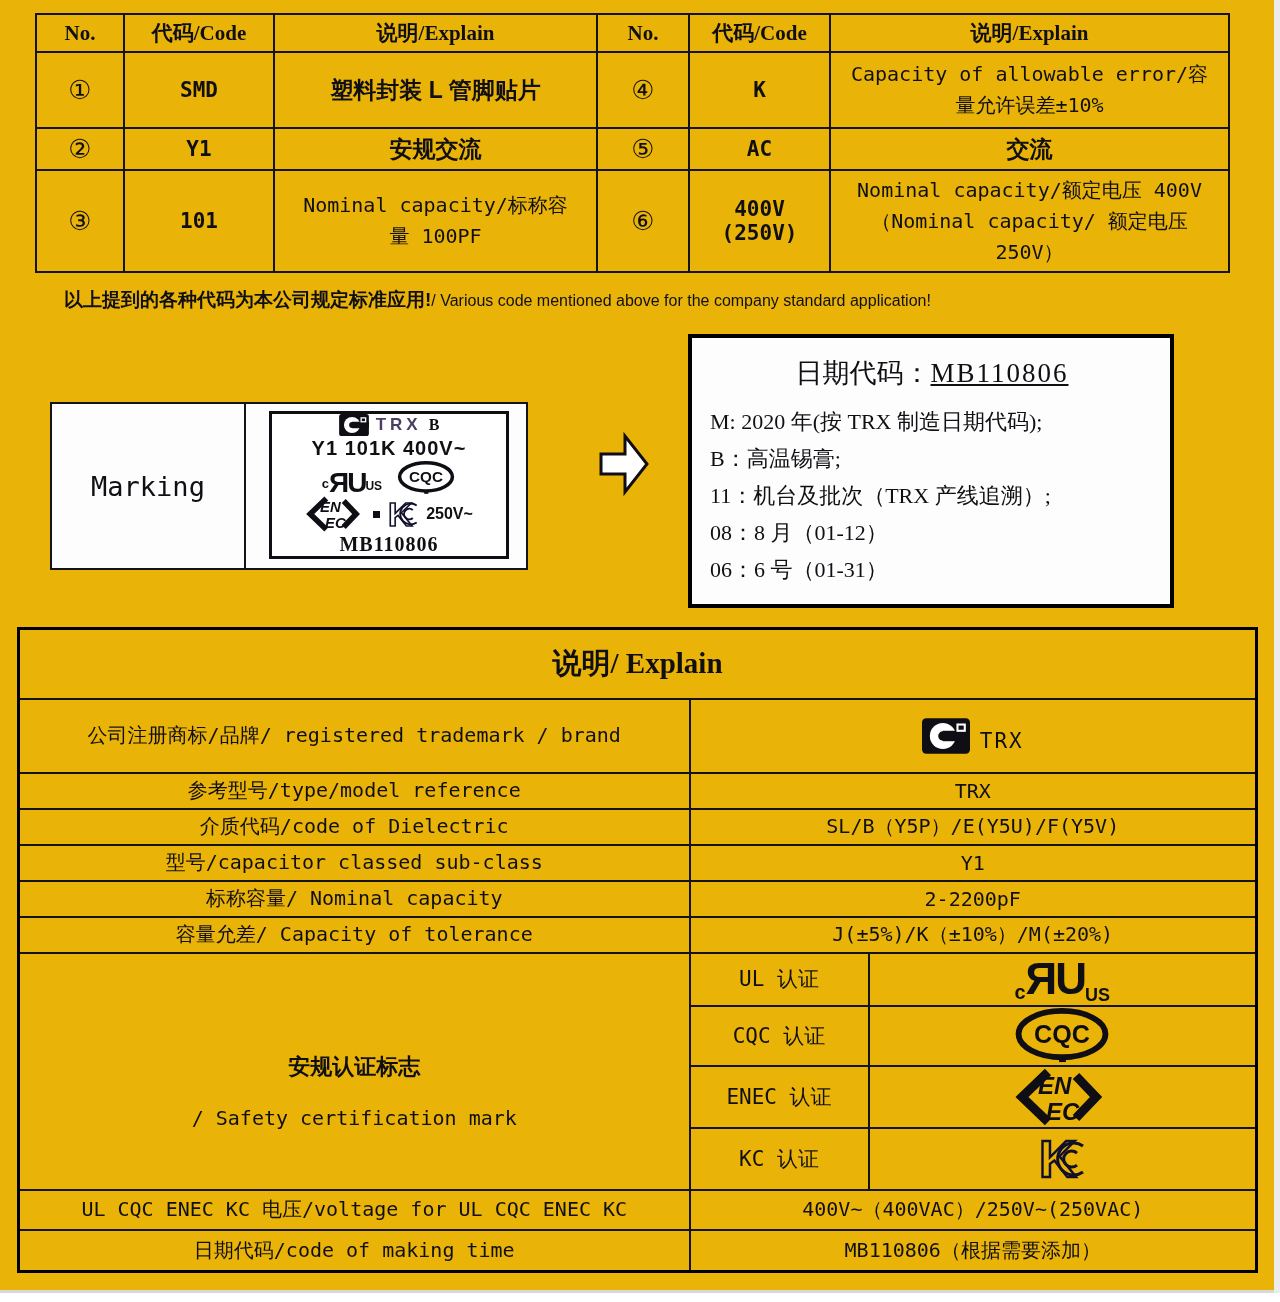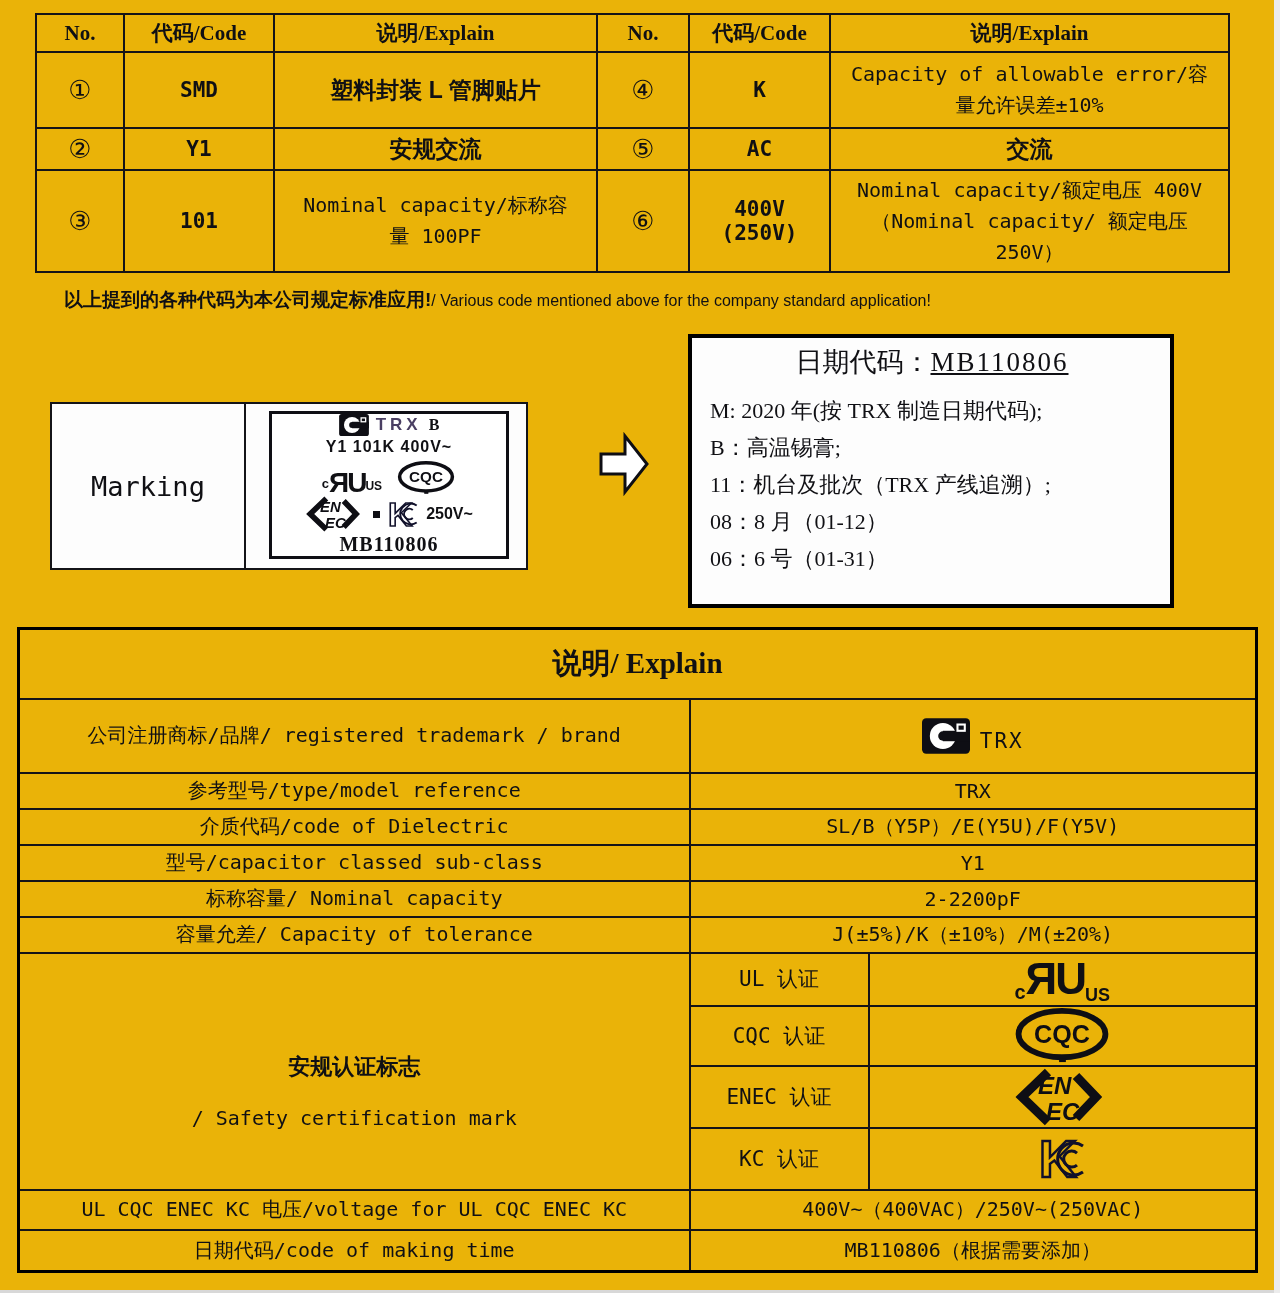--- a/index.html
+++ b/index.html
@@ -36,21 +36,21 @@
 
   
   .marking-box{position:absolute;left:50px;top:402px;width:478px;height:168px;border:2px solid #141418;display:flex;background:#fdfdfd;}
   .marking-left{width:194px;border-right:2px solid #141418;display:flex;align-items:center;justify-content:center;}
   .marking-left span{font-family:var(--mono);font-size:27px;font-weight:500;}
   .marking-right{flex:1;position:relative;}
   .label-box{position:absolute;left:23px;top:7px;width:240px;height:148px;border:3px solid #0e0e14;display:flex;flex-direction:column;align-items:center;justify-content:center;gap:1px;background:#fff;}
   .lb1{display:flex;align-items:center;gap:7px;height:24px;}
   .lb1 .brand{font-family:var(--sans);font-weight:600;font-size:17px;letter-spacing:4px;color:#4a3f63;}
   .lb1 .suffix{font-family:var(--serif);font-weight:800;font-size:16px;}
-  .lb2{font-family:var(--sans);font-weight:800;font-size:16px;letter-spacing:1px;height:24px;}
+  .lb2{font-family:var(--sans);font-weight:800;font-size:20px;letter-spacing:1px;height:24px;}
   .lb3{display:flex;align-items:flex-end;gap:14px;height:36px;}
   .lb4{display:flex;align-items:center;gap:8px;height:36px;}
   .lb4 .sq{width:7px;height:7px;background:#0e0e14;display:inline-block;}
   .lb4 .volt{font-family:var(--sans);font-weight:800;font-size:16px;}
   .lb5{font-family:var(--serif);font-weight:700;font-size:20px;letter-spacing:1px;height:24px;}
 
   
   .ul-group{display:flex;align-items:flex-end;}
   .ul-group .ul-c{font-family:var(--sans);font-weight:800;}
   .ul-group .ul-mark{font-family:var(--sans);font-weight:900;letter-spacing:-2px;line-height:0.85;}
@@ -64,21 +64,21 @@
 
   .cqc-sm{width:60px;height:34px;} .cqc-lg{width:98px;height:56px;}
   .enec-sm{width:60px;height:36px;} .enec-lg{width:96px;height:58px;}
   .kc-sm{width:30px;height:38px;} .kc-lg{width:46px;height:58px;}
   .trx-sm{width:30px;height:22px;} .trx-lg{width:48px;height:36px;}
 
   
   .arrow{position:absolute;left:598px;top:430px;}
 
   
-  .date-box{position:absolute;left:688px;top:334px;width:486px;height:274px;border:4px solid #000;background:#fdfdfd;padding:4px 12px 0 14px;}
+  .date-box{position:absolute;left:688px;top:334px;width:486px;height:274px;border:4px solid #000;background:#fdfdfd;padding:15px 12px 0 14px;}
   .date-title{text-align:center;font-family:var(--serif);font-size:27px;margin-top:2px;white-space:nowrap;}
   .date-title .val{text-decoration:underline;letter-spacing:2px;font-weight:500;}
   .date-lines{margin-top:12px;font-family:var(--serif);font-size:22px;line-height:37px;padding-left:4px;}
 
   
   .explain-table{position:absolute;left:17px;top:627px;width:1238px;border:3px solid #000;}
   .explain-table th,.explain-table td{border:2px solid #141418;vertical-align:middle;text-align:center;padding:1px 4px;}
   .explain-table th{font-family:var(--serif);font-size:29px;font-weight:700;height:70px;}
   .et-label{font-family:var(--mono);font-size:20px;font-weight:500;}
   .et-value{font-family:var(--mono);font-size:20px;font-weight:500;}

